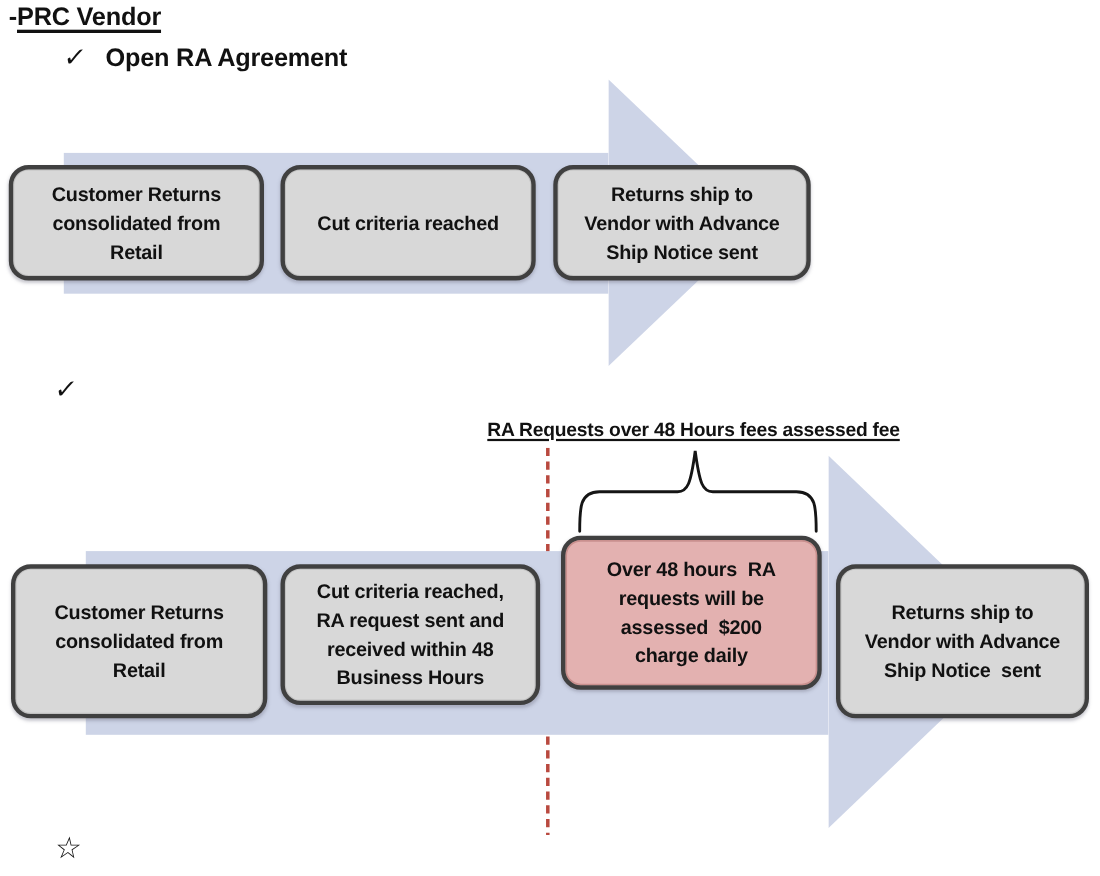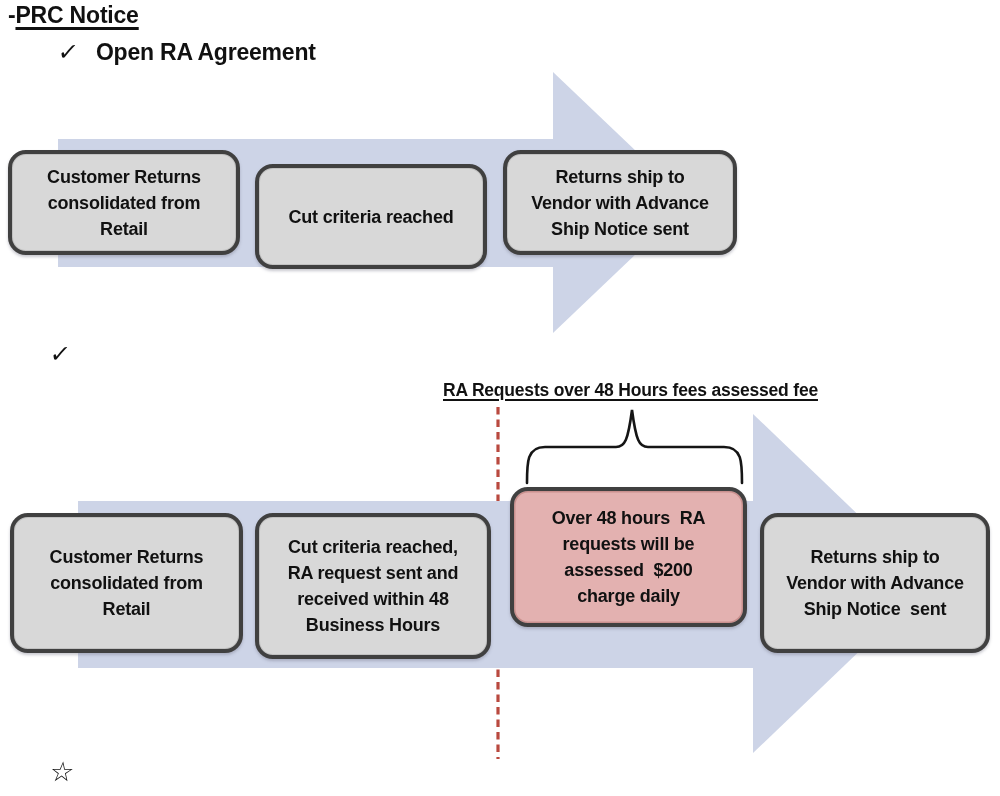--- a/index.html
+++ b/index.html
@@ -35,24 +35,24 @@
     box-shadow:0 2px 3px rgba(110,110,130,.38), inset 0 0 0 1px rgba(175,175,175,.55);
     display:flex;align-items:center;justify-content:center;text-align:center;
     font-weight:700;font-size:18px;line-height:26px;white-space:pre-wrap;
     box-sizing:border-box;padding:2px 8px;
   }
   .step.pink{
     background:var(--box_pink,#e3b1b0);
     box-shadow:0 2px 3px rgba(110,110,130,.38), inset 0 0 0 1.5px var(--pink_edge,#c9908e);
   }
   #f1-s1{left:8px;top:150px;width:232px;height:105px;}
-  #f1-s2{left:255px;top:164px;width:232px;height:105px;}
+  #f1-s2{left:255px;top:150px;width:232px;height:105px;}
   #f1-s3{left:503px;top:150px;width:234px;height:105px;}
   #f2-s1{left:10px;top:513px;width:233px;height:140px;}
-  #f2-s2{left:255px;top:513px;width:236px;height:146px;text-align:center;}
+  #f2-s2{left:255px;top:513px;width:236px;height:128px;text-align:center;}
   #f2-s3{left:510px;top:487px;width:237px;height:140px;}
   #f2-s4{left:760px;top:513px;width:230px;height:140px;}
 
   
   #fee-label{
     left:443px;top:380px;font-weight:700;font-size:17.5px;
     text-decoration:underline;text-decoration-thickness:2px;text-underline-offset:3px;
   }
   #brace{left:518px;top:404px;}
   #dashed-line{left:495px;top:407px;}
@@ -60,21 +60,21 @@
   
   #footer-note{left:50px;top:754px;display:flex;align-items:baseline;gap:16px;font-weight:700;font-size:22px;}
   #footer-note .star{font-size:27px;font-weight:400;position:relative;top:2px;transform:skewX(-6deg);}
 </style>
 </head>
 <body>
 
 <div id="canvas">
 
   <div id="page-title" class="abs">
-    <span>-</span><span class="ul">PRC Notice</span>
+    <span>-</span><span class="ul">PRC Vendor</span>
   </div>
 
   <div id="heading-open" class="abs sec-heading">
     <span class="check">✓</span>
     <span>Open RA Agreement</span>
   </div>
 
   <div>
     <div id="band1" class="abs band"></div>
     <div id="head1" class="abs arrow-head"></div>

